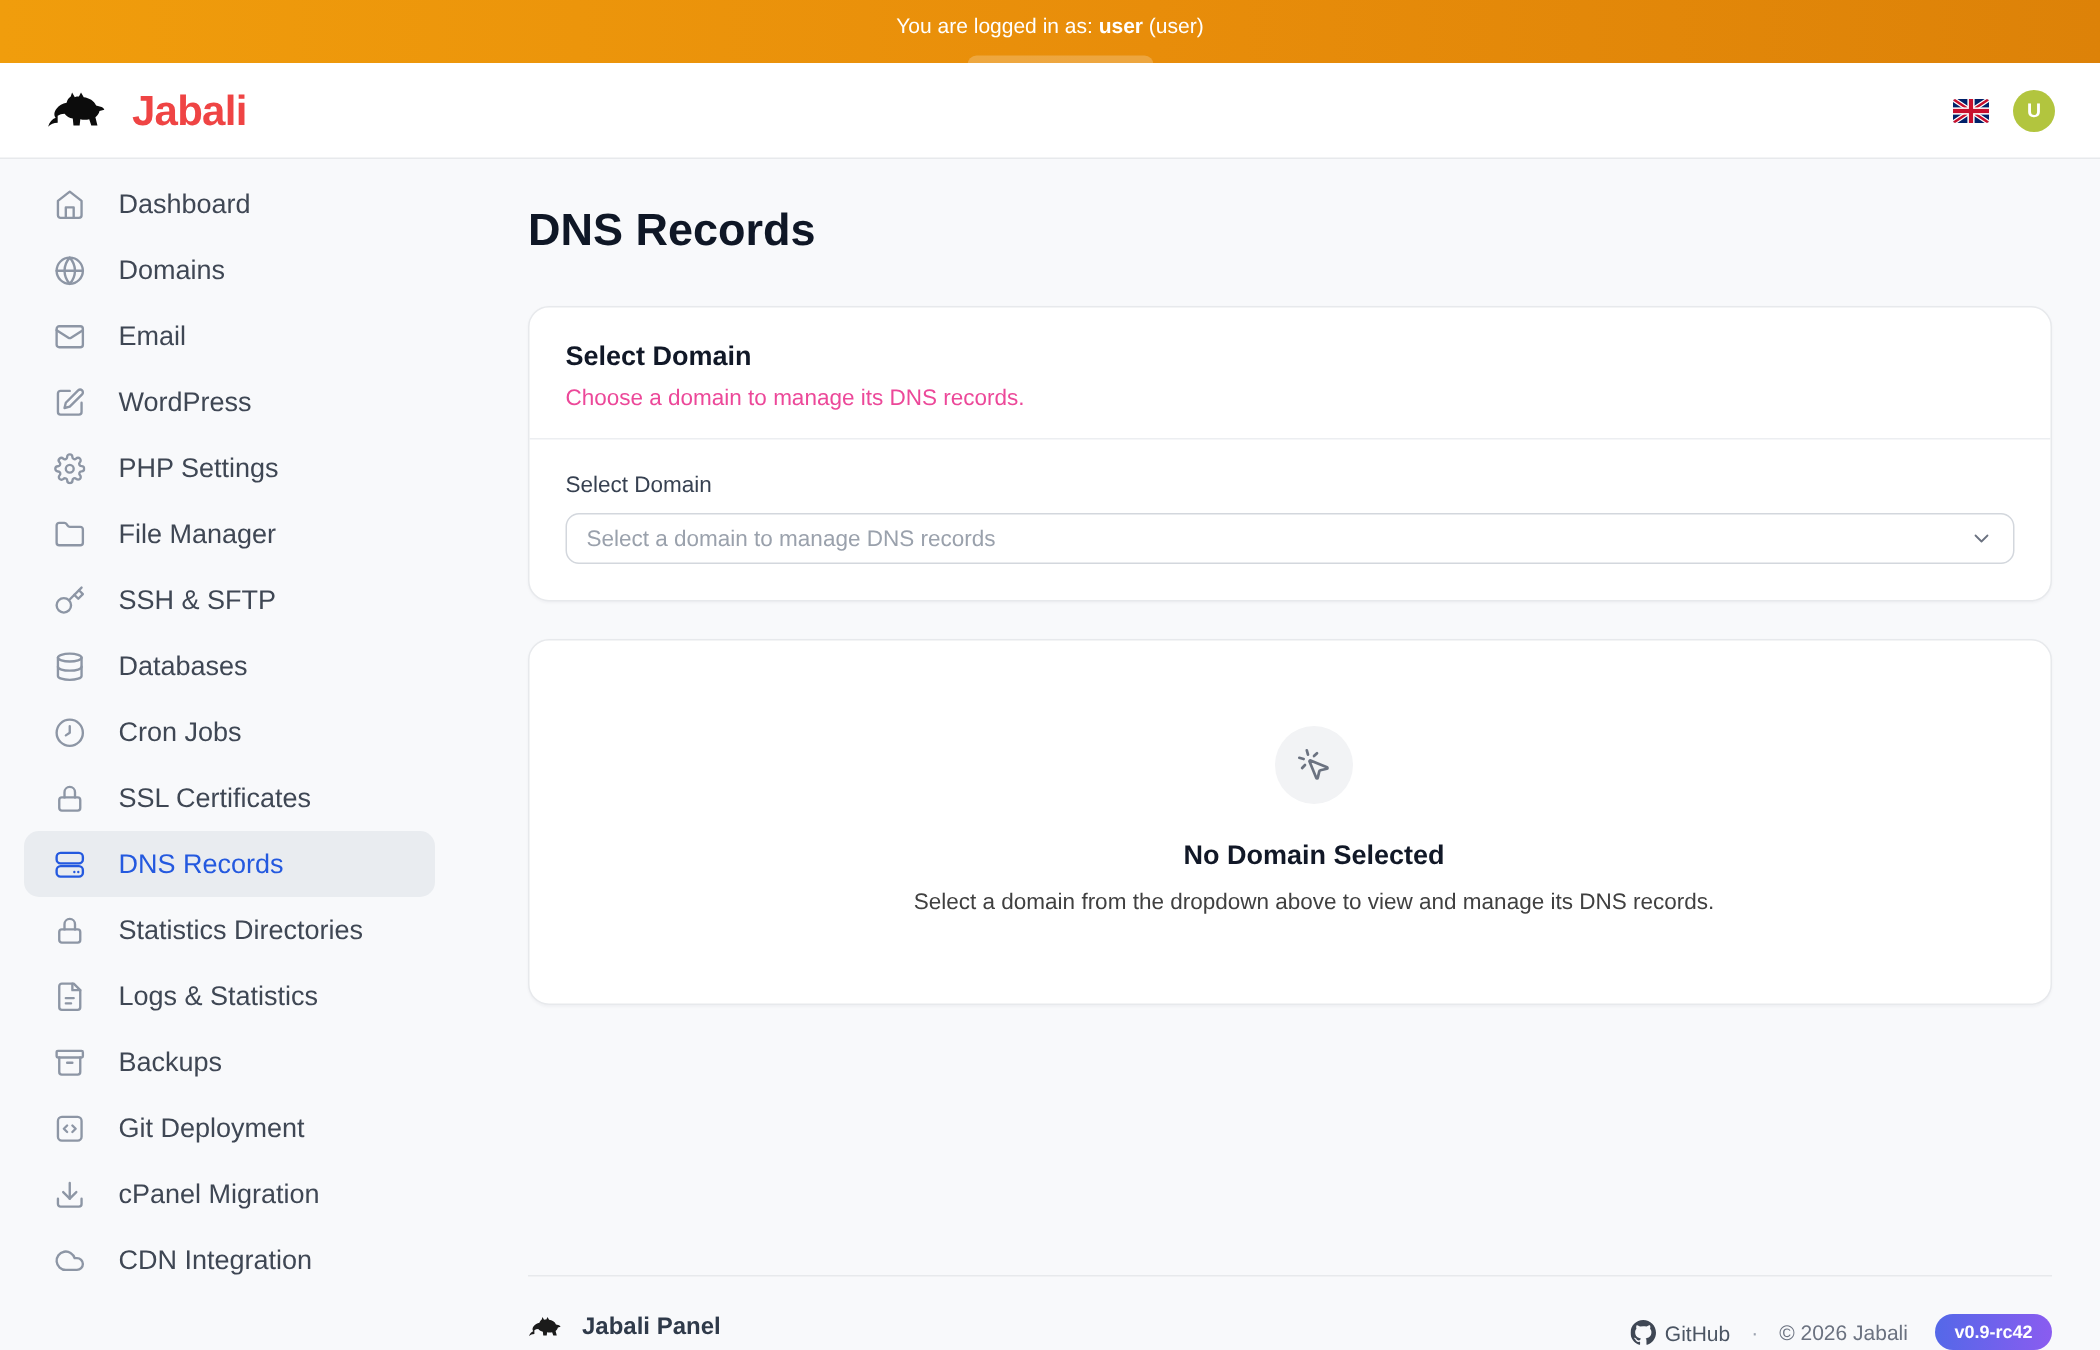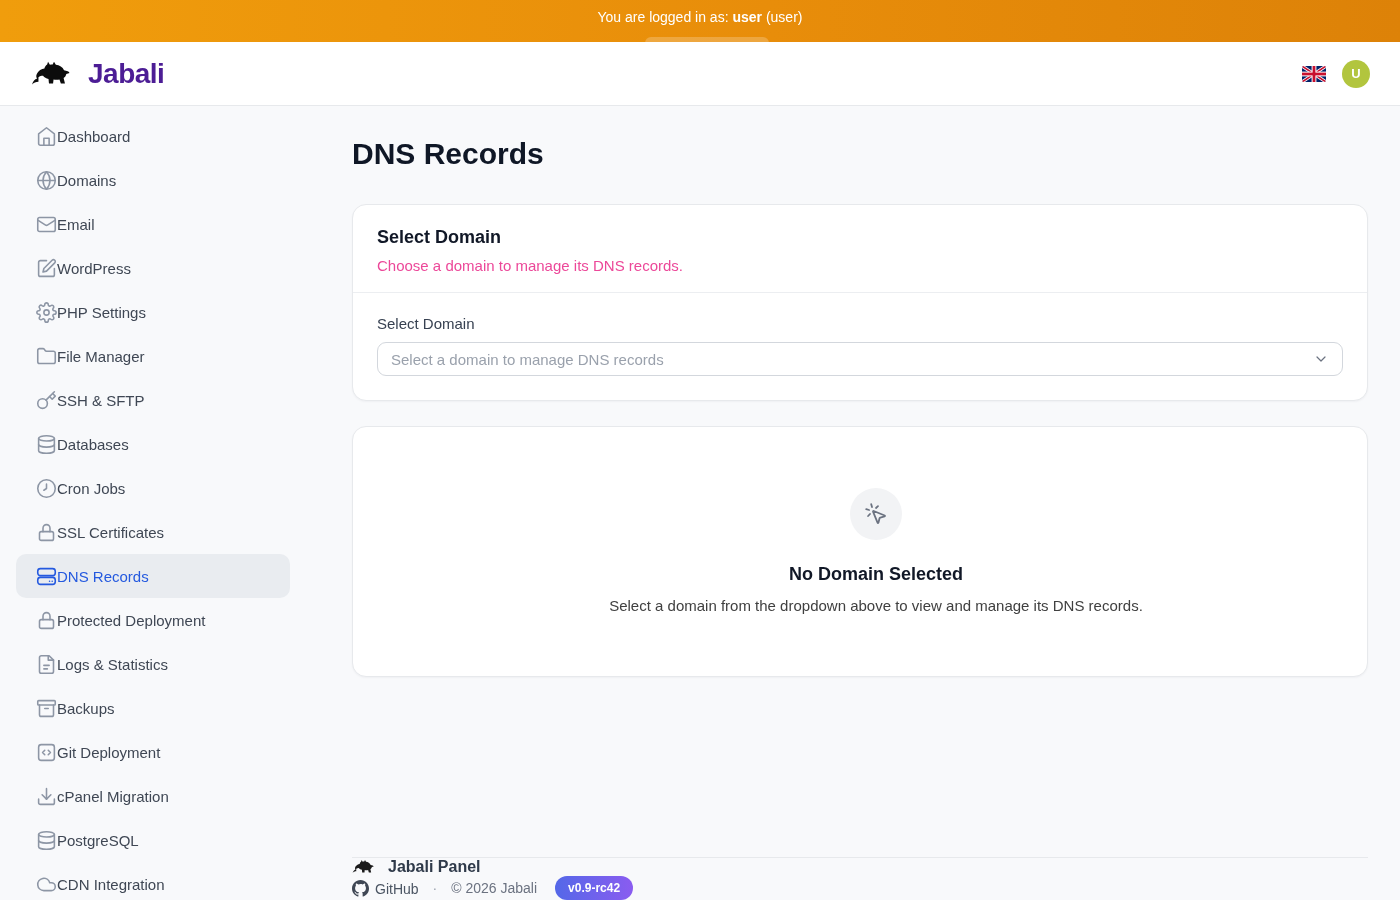--- a/index.html
+++ b/index.html
@@ -25,38 +25,38 @@
     font-family:inherit;
   }
 
   
   .header {
     height:64px; background:#fff; border-bottom:1px solid #e7e9ec;
     display:flex; align-items:center; padding:0 30px;
   }
   .brand { display:flex; align-items:center; gap:10px; }
   .brand .boar svg { width:48px; height:32px; fill:#0c0c0c; }
-  .brand-name { font-size:28px; font-weight:800; color:#4c1d95; letter-spacing:-.5px; }
+  .brand-name { font-size:28px; font-weight:800; color:#ef4444; letter-spacing:-.5px; }
   .header-right { margin-left:auto; display:flex; align-items:center; gap:16px; }
   .flag svg { width:24px; height:16px; border-radius:2px; }
   .avatar {
     width:28px; height:28px; border-radius:50%; background:#b2c53e;
     color:#fff; font-size:13px; font-weight:700;
     display:flex; align-items:center; justify-content:center; cursor:pointer;
   }
 
   
   .layout { display:flex; height:794px; }
 
   
   .sidebar { width:320px; flex:none; padding-top:8px; }
   .side-item {
     height:44px; margin:0 30px 0 16px; border-radius:10px;
-    display:flex; align-items:center; padding-left:20px;
-    font-size:15px; color:#3f4754; cursor:pointer;
+    display:flex; align-items:center; gap:22px; padding-left:20px;
+    font-size:18px; color:#3f4754; cursor:pointer;
   }
   .side-item .sicon { color:#8d96a5; }
   .side-item .sicon svg { width:21px; height:21px; }
   .side-item.active { background:#e9ecf0; color:#2459df; font-weight:500; }
   .side-item.active .sicon { color:#2459df; }
   .lucide { fill:none; stroke:currentColor; stroke-width:1.8; stroke-linecap:round; stroke-linejoin:round; }
 
   
   .main { flex:1; padding:30px 32px 0 32px; display:flex; flex-direction:column; }
   .page-title { font-size:30px; line-height:36px; font-weight:800; color:#0f1726; margin-bottom:32px; }
@@ -87,22 +87,22 @@
   .es-circle {
     width:52px; height:52px; border-radius:50%; background:#f2f3f5;
     display:flex; align-items:center; justify-content:center; color:#6b7280;
   }
   .es-circle svg { width:24px; height:24px; }
   .es-title { font-size:18px; font-weight:700; color:#111827; margin-top:24px; }
   .es-msg { font-size:15px; color:#404040; margin-top:10px; max-width:540px; line-height:21px; }
 
   
   .footer {
-    margin-top:180px; border-top:1px solid #e7e9ec; 
-    display:flex; align-items:flex-start; justify-content:space-between;flex-direction:column;
+    margin-top:180px; border-top:1px solid #e7e9ec; padding-top:25px;
+    display:flex; align-items:flex-start; justify-content:space-between;
   }
   .f-left { display:flex; align-items:center; gap:10px; }
   .f-left .boar svg { width:26px; height:18px; fill:#1b1b1b; }
   .f-brand { font-size:16px; font-weight:700; color:#2f3a4a; }
   .f-right { display:flex; align-items:center; font-size:14px; color:#4b5563; }
   .f-right .gh { display:flex; align-items:flex-end; gap:6px; cursor:pointer; }
   .f-right .gh svg { width:17px; height:17px; fill:#3f4754; }
   .dot-sep { color:#9ca3af; margin:0 14px; }
   .copyright { color:#6b7280; }
   .version-badge {
@@ -271,21 +271,21 @@
       <span>DNS Records</span>
     </div>
 
     <div class="side-item">
       <span class="sicon">
         <svg class="lucide" viewBox="0 0 24 24">
             <rect x="4" y="11" width="16" height="10" rx="2"></rect>
             <path d="M8 11V7a4 4 0 0 1 8 0v4"></path>
           </svg>
       </span>
-      <span>Protected Deployment</span>
+      <span>Statistics Directories</span>
     </div>
 
     <div class="side-item">
       <span class="sicon">
         <svg class="lucide" viewBox="0 0 24 24">
             <path d="M15 2H6a2 2 0 0 0-2 2v16a2 2 0 0 0 2 2h12a2 2 0 0 0 2-2V7Z"></path>
             <path d="M14 2v5h6"></path>
             <path d="M9 13h6M9 17h4"></path>
           </svg>
       </span>
@@ -318,30 +318,20 @@
       <span class="sicon">
         <svg class="lucide" viewBox="0 0 24 24">
             <path d="M21 15v4a2 2 0 0 1-2 2H5a2 2 0 0 1-2-2v-4"></path>
             <path d="m7 10 5 5 5-5"></path>
             <path d="M12 15V3"></path>
           </svg>
       </span>
       <span>cPanel Migration</span>
     </div>
 
-    <div class="side-item">
-      <span class="sicon">
-        <svg class="lucide" viewBox="0 0 24 24">
-            <ellipse cx="12" cy="5" rx="9" ry="3"></ellipse>
-            <path d="M3 5v14a9 3 0 0 0 18 0V5"></path>
-            <path d="M3 12a9 3 0 0 0 18 0"></path>
-          </svg>
-      </span>
-      <span>PostgreSQL</span>
-    </div>
 
     <div class="side-item">
       <span class="sicon">
         <svg class="lucide" viewBox="0 0 24 24">
             <path d="M17.5 19H9a7 7 0 1 1 6.71-9h1.79a4.5 4.5 0 1 1 0 9Z"></path>
           </svg>
       </span>
       <span>CDN Integration</span>
     </div>
 

